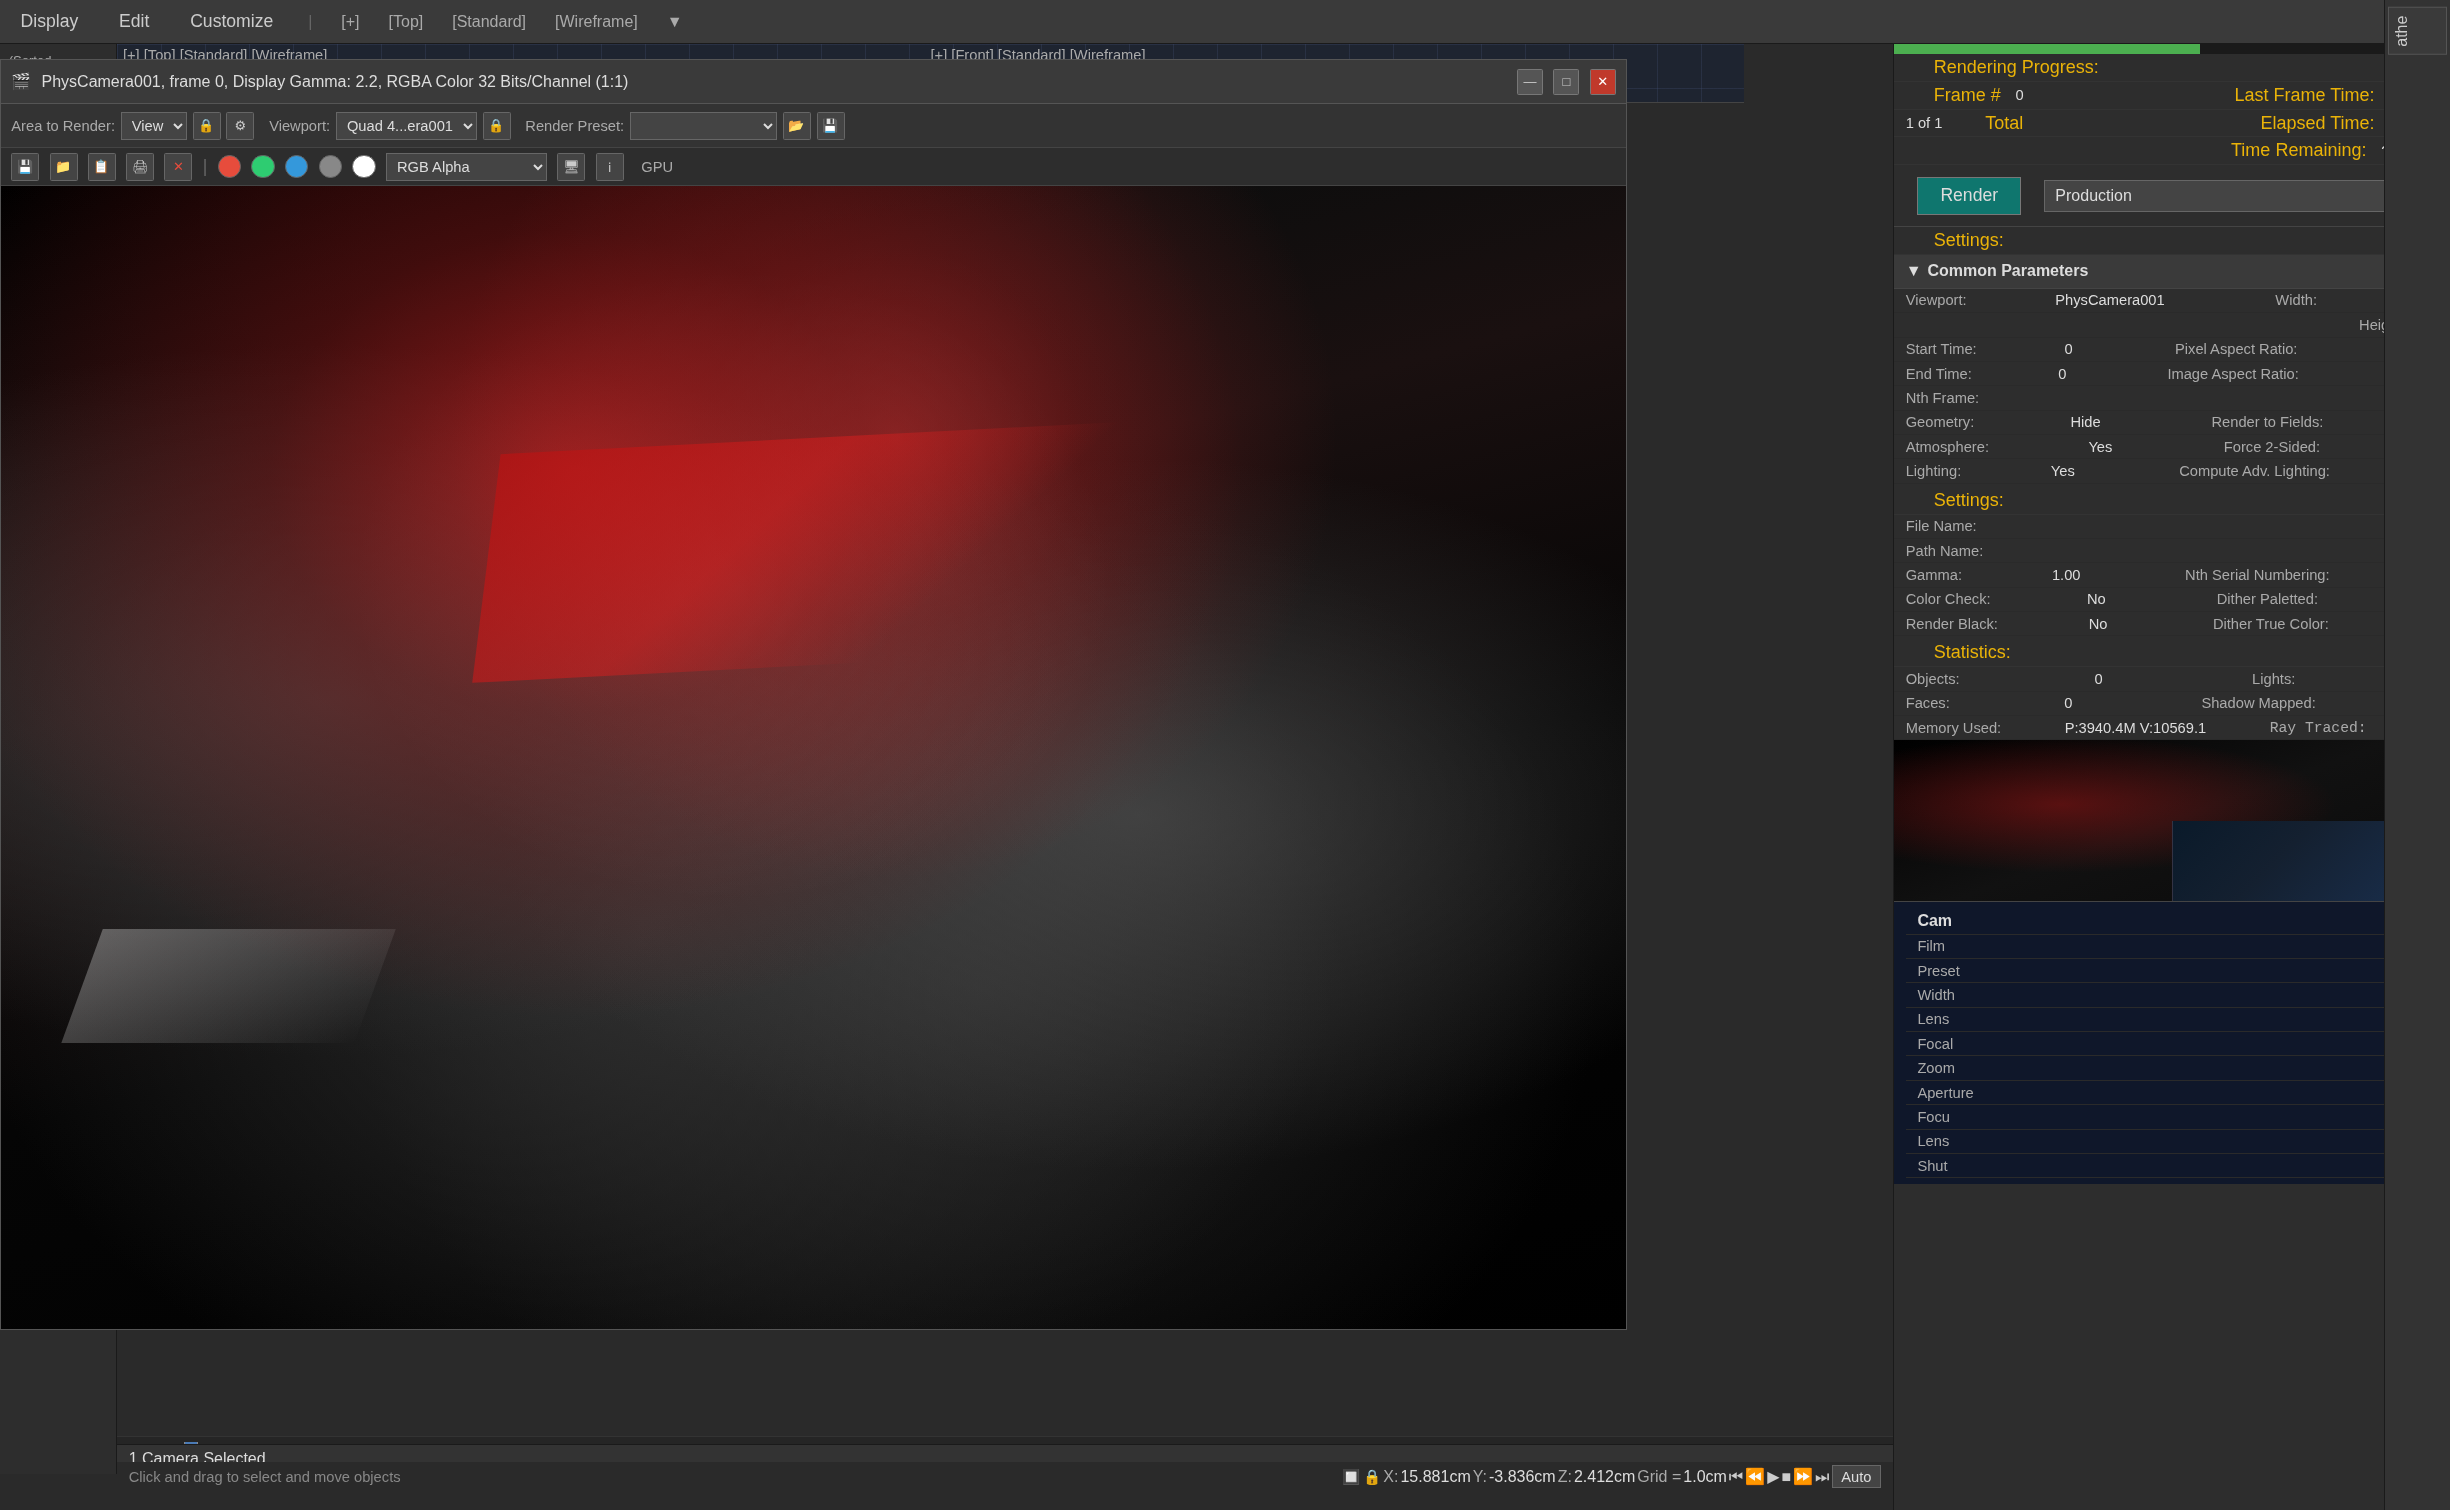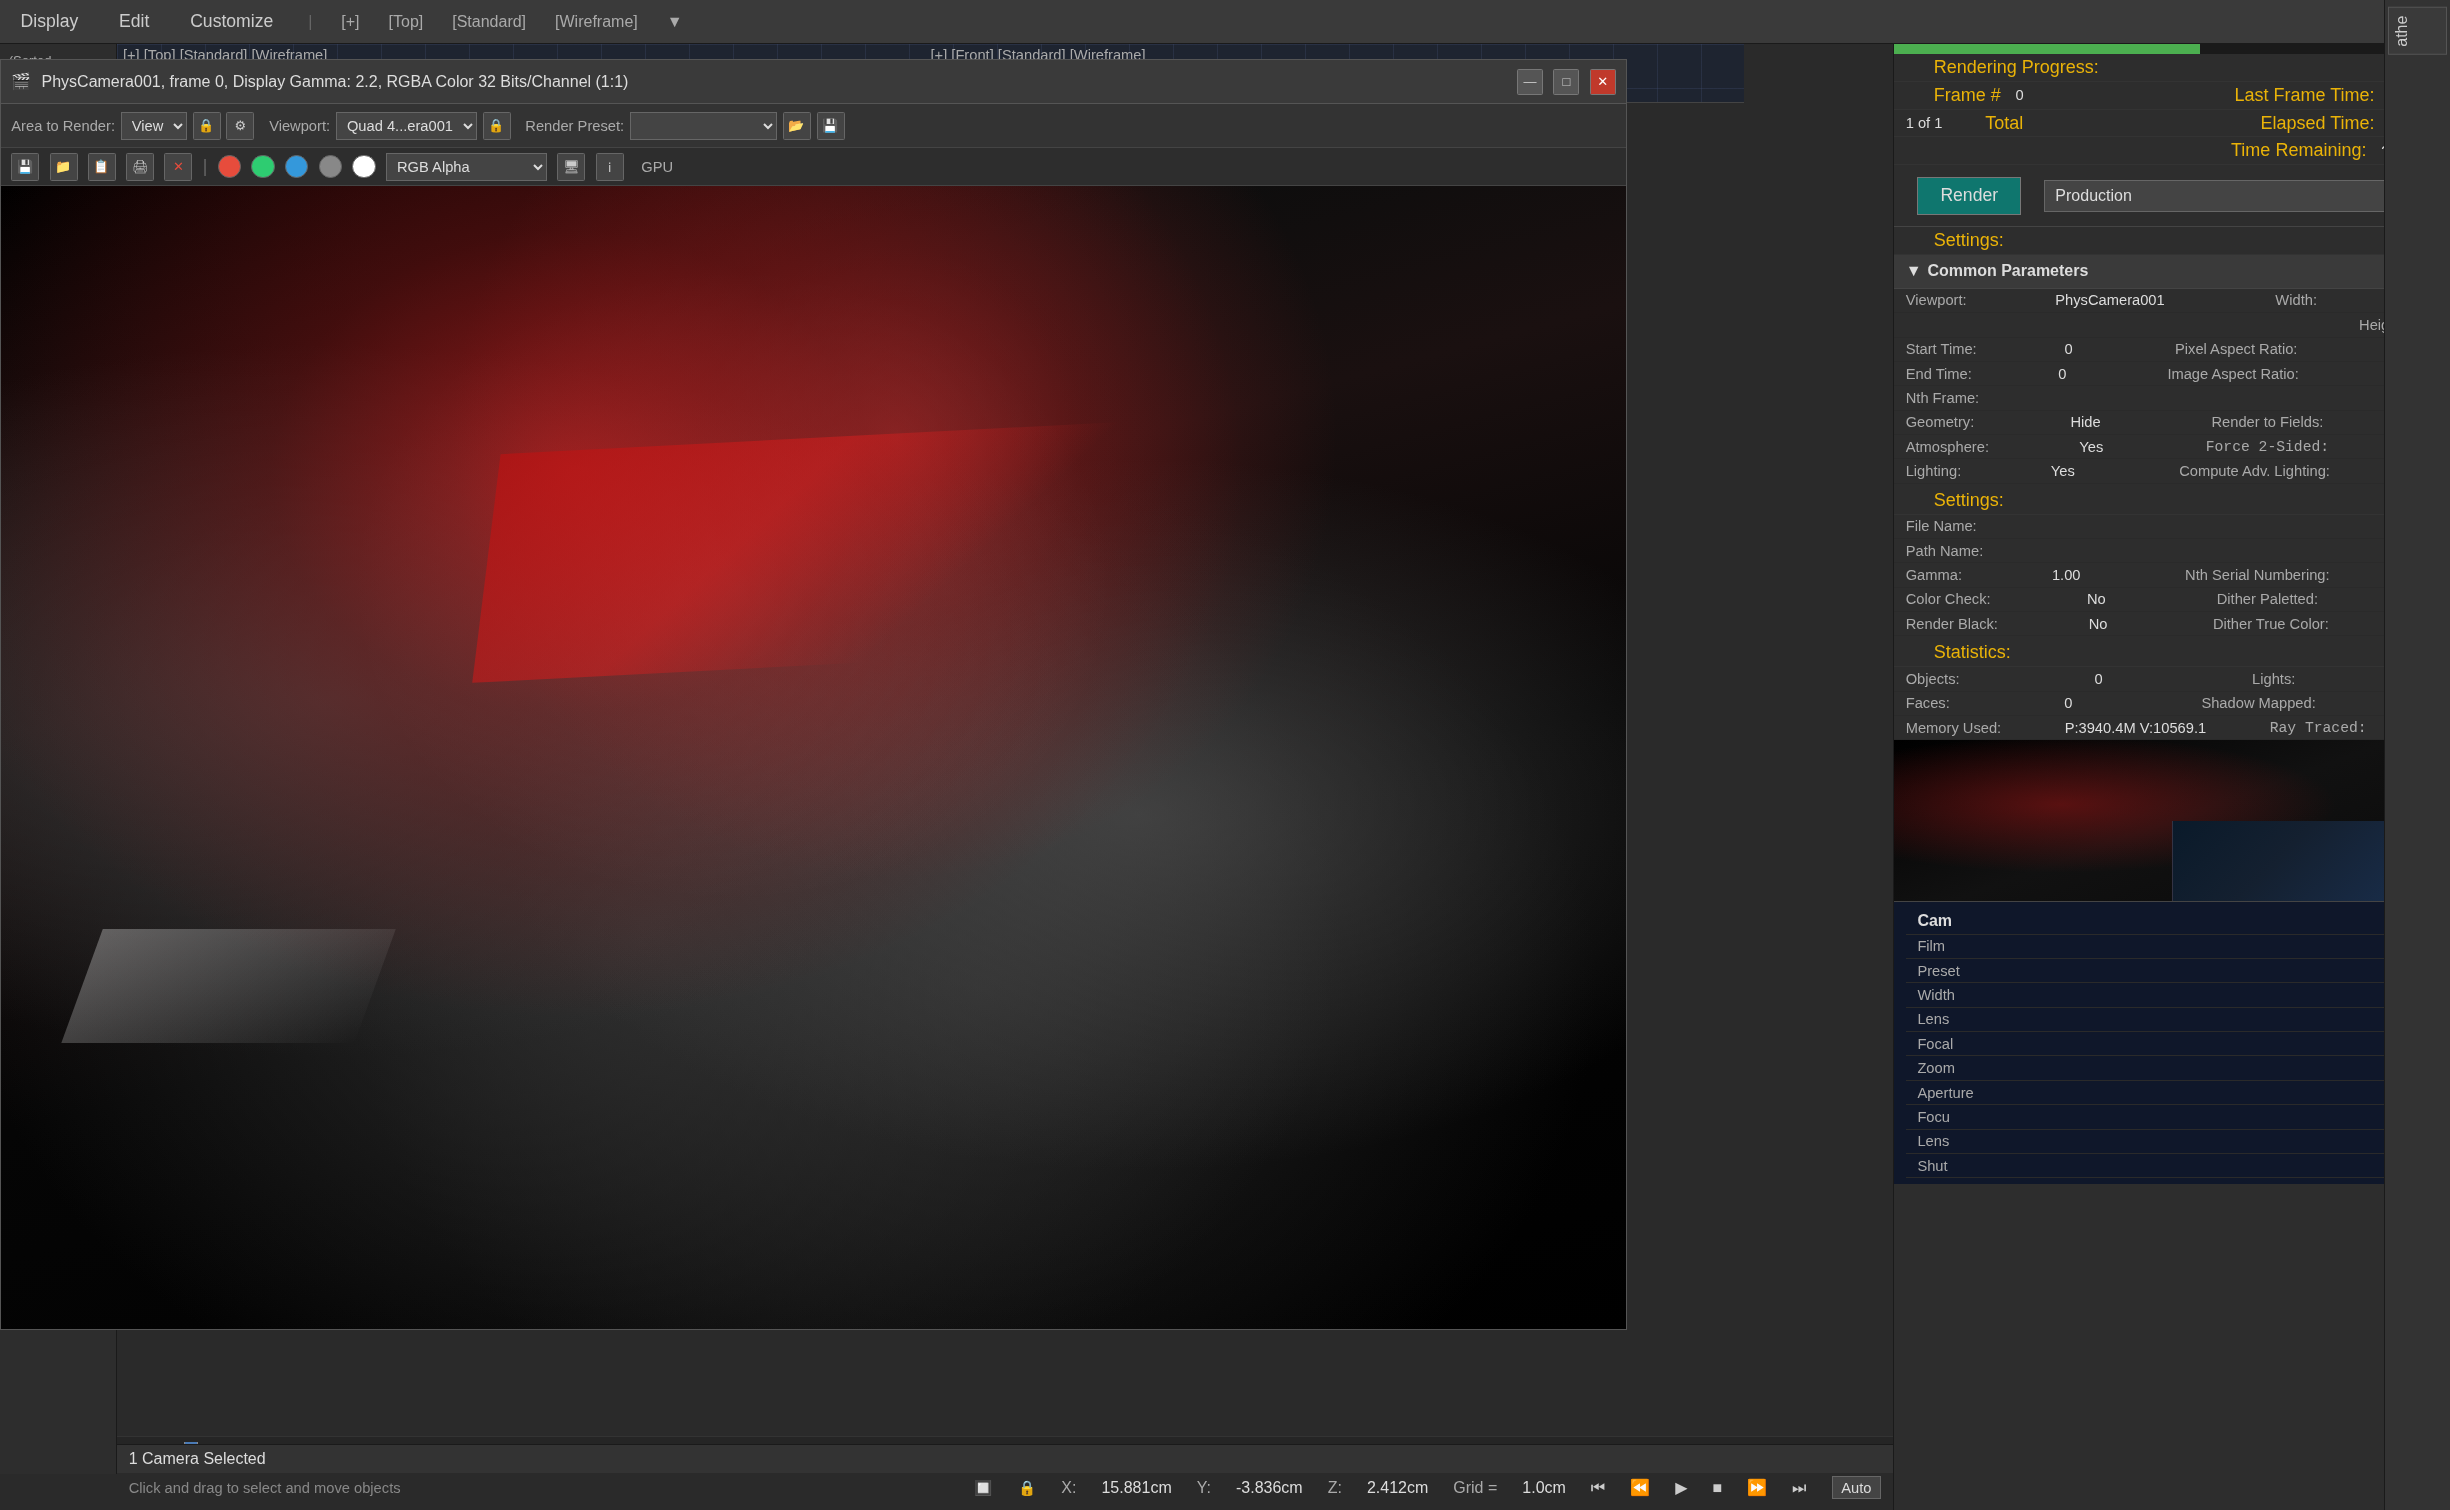--- a/index.html
+++ b/index.html
@@ -552,21 +552,21 @@
   </div>
   <div class="rp-row">
     <span class="rp-row-label">Geometry:</span>
     <span class="rp-row-value">Hide</span>
     <span class="rp-row-label" style="margin-left:14.7px;">Render to Fields:</span>
     <span class="rp-row-value">No</span>
   </div>
   <div class="rp-row">
     <span class="rp-row-label">Atmosphere:</span>
     <span class="rp-row-value">Yes</span>
-    <span class="rp-row-label" style="margin-left:12px;font-family:Liberation Mono, monospace;">Force 2-Sided:</span>
+    <span class="rp-row-label" style="margin-left:12px;">Force 2-Sided:</span>
     <span class="rp-row-value">No</span>
   </div>
   <div class="rp-row">
     <span class="rp-row-label">Lighting:</span>
     <span class="rp-row-value">Yes</span>
     <span class="rp-row-label" style="margin-left:14.7px;">Compute Adv. Lighting:</span>
     <span class="rp-row-value">No</span>
   </div>
 
   <div class="render-info-row" style="background:#2d2d2d; padding-top:5.9px;">
@@ -666,21 +666,21 @@
 </div>
 
 <div class="right-extra-sidebar" style="right:0; top:0; width:66px; z-index:200;">
   <div class="extra-tab">athe</div>
 </div>
 
 <div class="status-bar" style="bottom:38px; left:117px; right:557px; background:#333; height:29px; z-index:90;">
   <span style="font-size:16px; color:#ddd;">1 Camera Selected</span>
 </div>
 
-<div style="position:absolute; bottom:9px; left:117px; right:557px; height:29px; background:#2a2a2a; display:flex; align-items:center; padding:0 11.7px; gap:25px; z-index:90;margin-top:33px;">
+<div style="position:absolute; bottom:20px; left:117px; right:557px; height:29px; background:#2a2a2a; display:flex; align-items:center; padding:0 11.7px; gap:2px; z-index:90;margin-top:33px;">
   <span style="font-size:14.7px; color:#888;">Click and drag to select and move objects</span>
   <span style="flex:1"></span>
   <span style="font-size:14.7px;">🔲</span>
   <span style="font-size:14.7px;">🔒</span>
   <span style="color:#aaa;">X:</span>
   <span style="color:#ddd;">15.881cm</span>
   <span style="color:#aaa;">Y:</span>
   <span style="color:#ddd;">-3.836cm</span>
   <span style="color:#aaa;">Z:</span>
   <span style="color:#ddd;">2.412cm</span>

